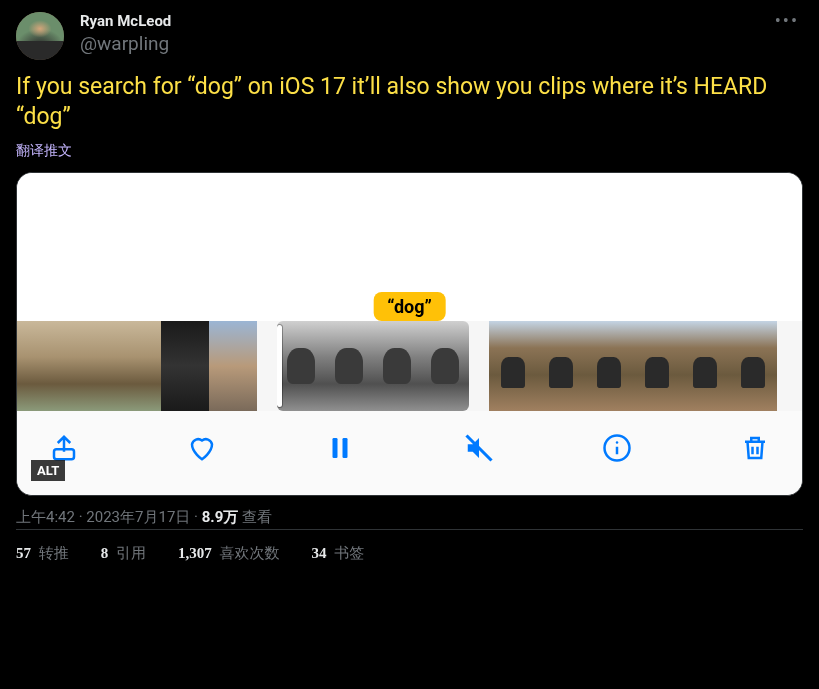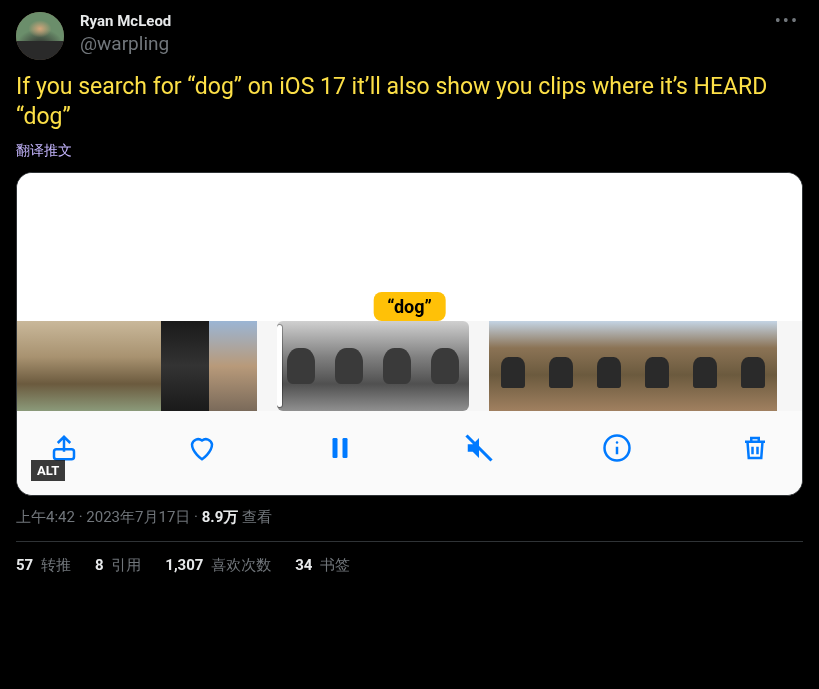--- a/index.html
+++ b/index.html
@@ -201,35 +201,36 @@
     color: #fff;
     font-weight: 700;
     font-size: 13px;
     padding: 3px 6px;
     border-radius: 0;
     cursor: pointer;
   }
   .meta-line {
     color: #71767b;
     font-size: 15px;
-    margin-bottom: 14px;
+    margin-bottom: 2px;
   }
   .meta-line .views-count {
     color: #e7e9ea;
     font-weight: 700;
   }
   .divider {
     border-top: 1px solid #2f3336;
     margin-bottom: 14px;
   }
   .stats {
     display: flex;
-    gap: 24px;
+    gap: 32px;
     font-size: 15px;
     color: #71767b;
+    font-family: Liberation Serif, serif;
   }
   .stat-num {
     color: #e7e9ea;
     font-weight: 700;
     margin-right: 4px;
   }
   .stat {
     cursor: pointer;
   }
 </style>

